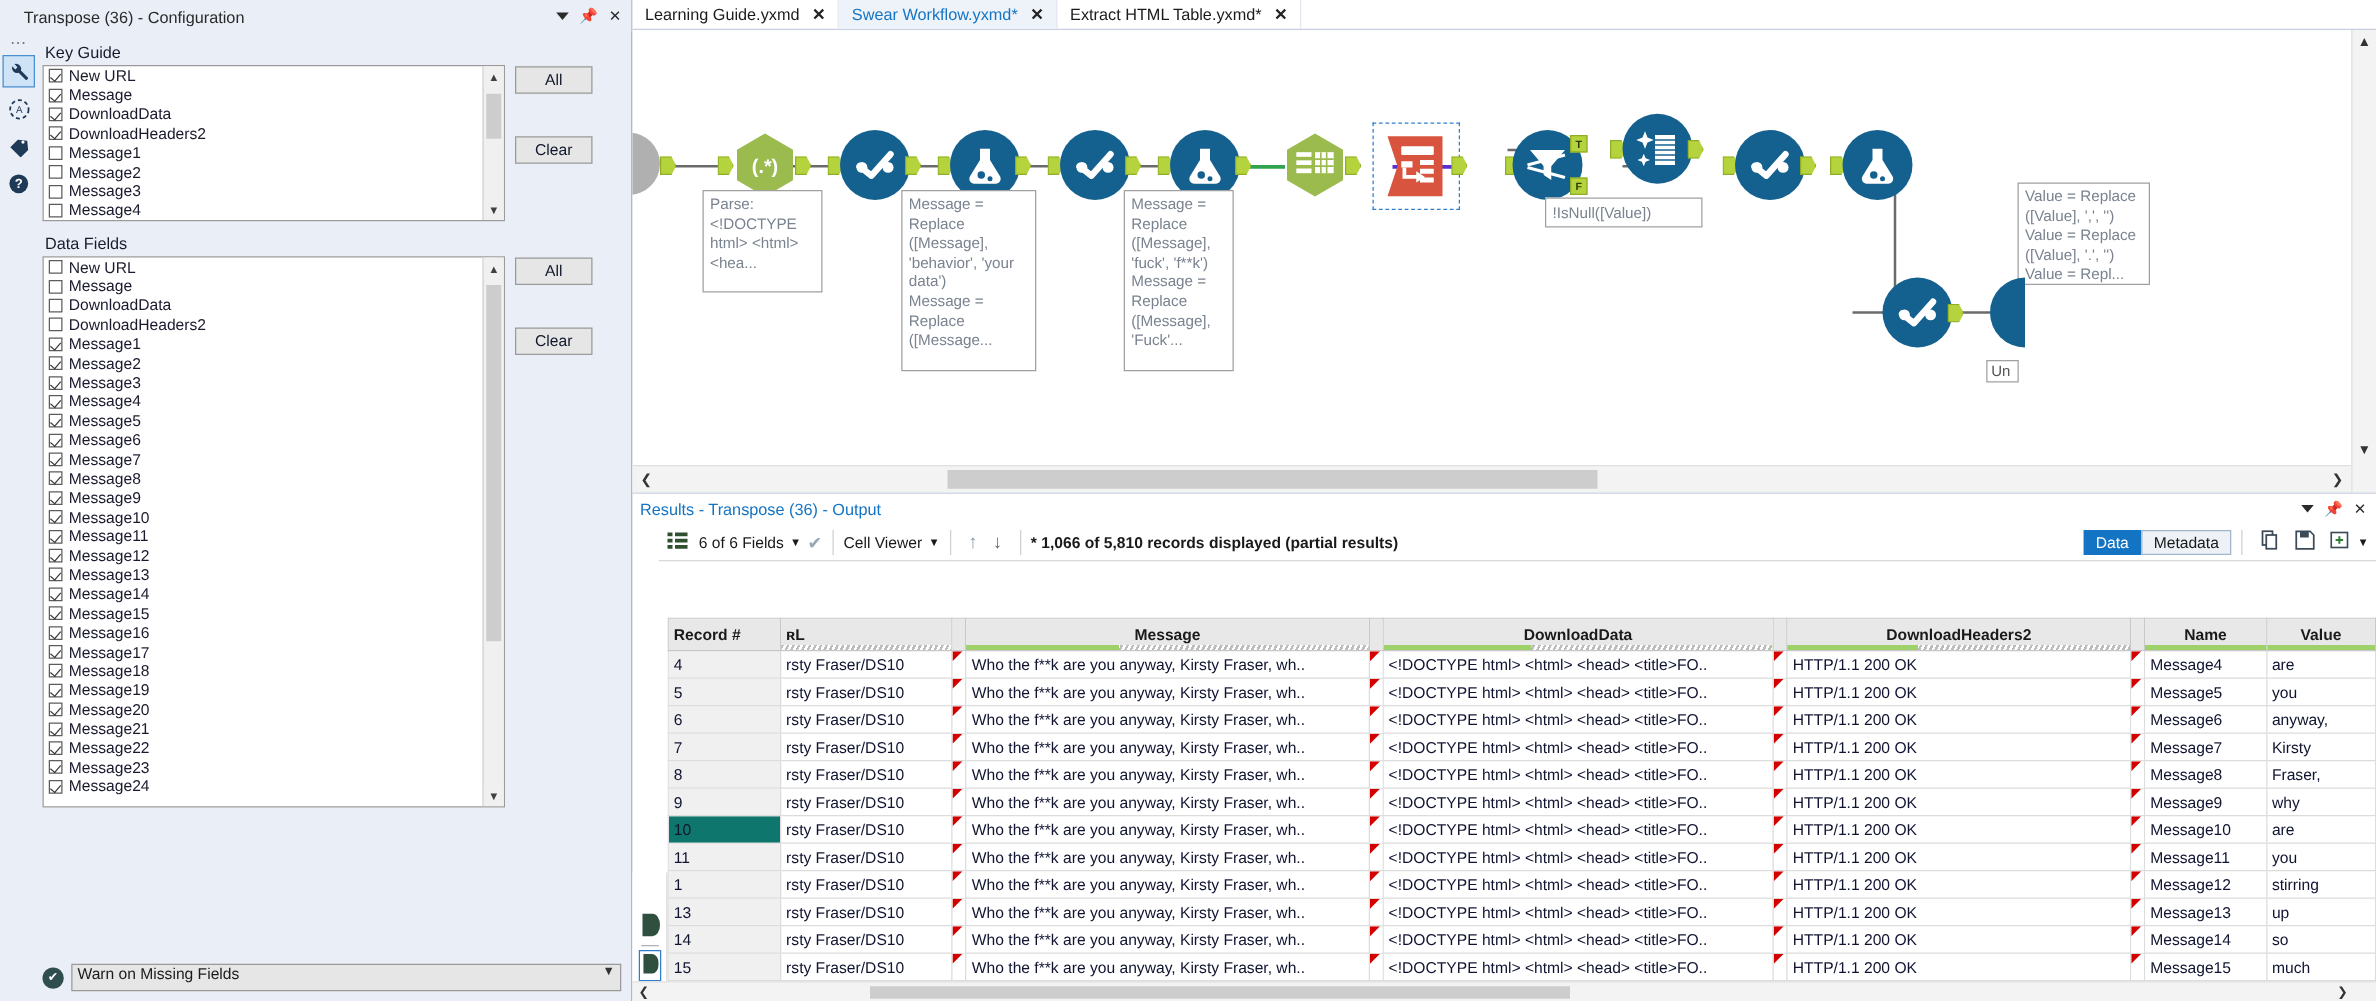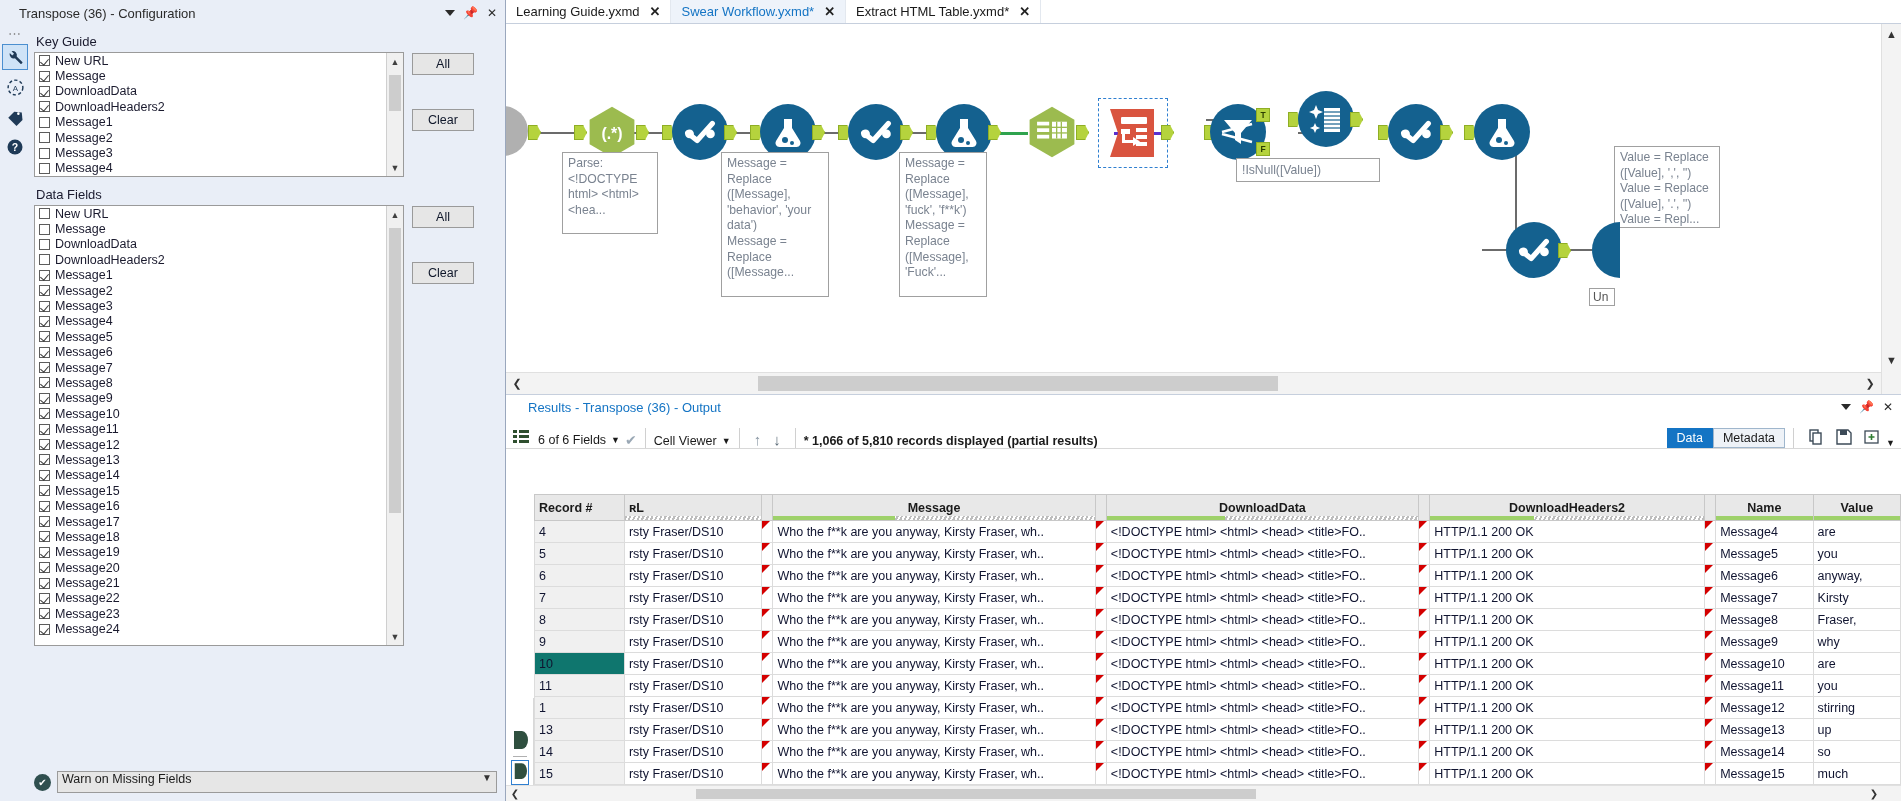--- a/index.html
+++ b/index.html
@@ -103,24 +103,24 @@
     border:1px solid #8fae25; font-size:8.5px; font-weight:bold; color:#2c3e00;
     display:flex; align-items:center; justify-content:center; }
   .un-box { position:absolute; border:1px solid #a0a0a0; background:#fff;
     font-size:12px; color:#555; padding:1px 3px; }
 
   
   .results { position:absolute; left:506px; top:394px; right:0; bottom:0;
     background:#fff; border-top:1px solid #c6cfdd; }
   .res-title { height:24px; display:flex; align-items:center; padding-left:6px;
     font-size:13px; color:#1474c4; }
-  .res-title .t { flex:1;margin-left:16px; }
+  .res-title .t { flex:1; }
   .res-title .wbtns { display:flex; align-items:center; gap:9px; padding-right:7px; }
-  .res-toolbar { height:30px; display:flex; align-items:flex-end; gap:0;
-    padding:0 6px; border-bottom:1px solid #d8d8d8; background:#fff; }
+  .res-toolbar { height:30px; display:flex; align-items:center; gap:0;
+    padding:0 6px; border-bottom:1px solid #d8d8d8; background:#fff;margin-left:21px; }
   .tb-sep { width:1px; height:20px; background:#d0d0d0; margin:0 8px; }
   .tb-item { display:flex; align-items:center; gap:5px; font-size:12.5px;
     color:#1a1a1a; white-space:nowrap; }
   .tgl { display:flex; }
   .tgl span { padding:2px 9px; font-size:12.5px; border:1px solid #9fb6cc; }
   .tgl .on { background:#1474c4; color:#fff; border-color:#1474c4; }
   .tgl .off { background:#eef2f7; color:#1a1a1a; }
   .gridwrap { position:absolute; left:0; right:0; top:78px; bottom:16px;
     display:flex;align-items:flex-end; }
   .rowrail { width:28px; background:#fff; border-right:1px solid #d8d8d8;
@@ -537,21 +537,21 @@
         <div class="circ">
             <svg width="40" height="40" viewBox="0 0 40 40">
               <path d="M6 8 h28 l-11 13 v11 l-6 -4 v-7z" fill="#fff"></path>
               <path d="M4 20 L34 12 M4 22 L34 30" stroke="#fff" stroke-width="2.5"></path>
               <path d="M12 10 L28 10 L21 20 L21 30 L17 27 L17 20 z" fill="#fff"></path>
             </svg>
           </div>
       </div>
       <div class="tf-label" style="left:750px;top:84px;">T</div>
       <div class="tf-label" style="left:750px;top:118px;">F</div>
-      <div class="anno" style="left:730px;top:134px;width:144px;height:24px;line-height:17px;">!IsNull([Value])</div>
+      <div class="anno" style="left:730px;top:134px;width:126px;height:24px;line-height:17px;">!IsNull([Value])</div>
 
       <div class="plug in" style="left:782px;top:88px;"></div>
       <div class="node" style="left:792px;top:67px;">
         <div class="circ">
             <svg width="40" height="40" viewBox="0 0 40 40">
               <g fill="#fff">
                 <path d="M10 6 l2 5 5 2 -5 2 -2 5 -2-5 -5-2 5-2z"></path>
                 <path d="M9 24 l1.5 3.6 3.6 1.4 -3.6 1.4 -1.5 3.6 -1.5-3.6 -3.6-1.4 3.6-1.4z"></path>
                 <path d="M18 9 h16 v24 h-16z"></path>
               </g>

